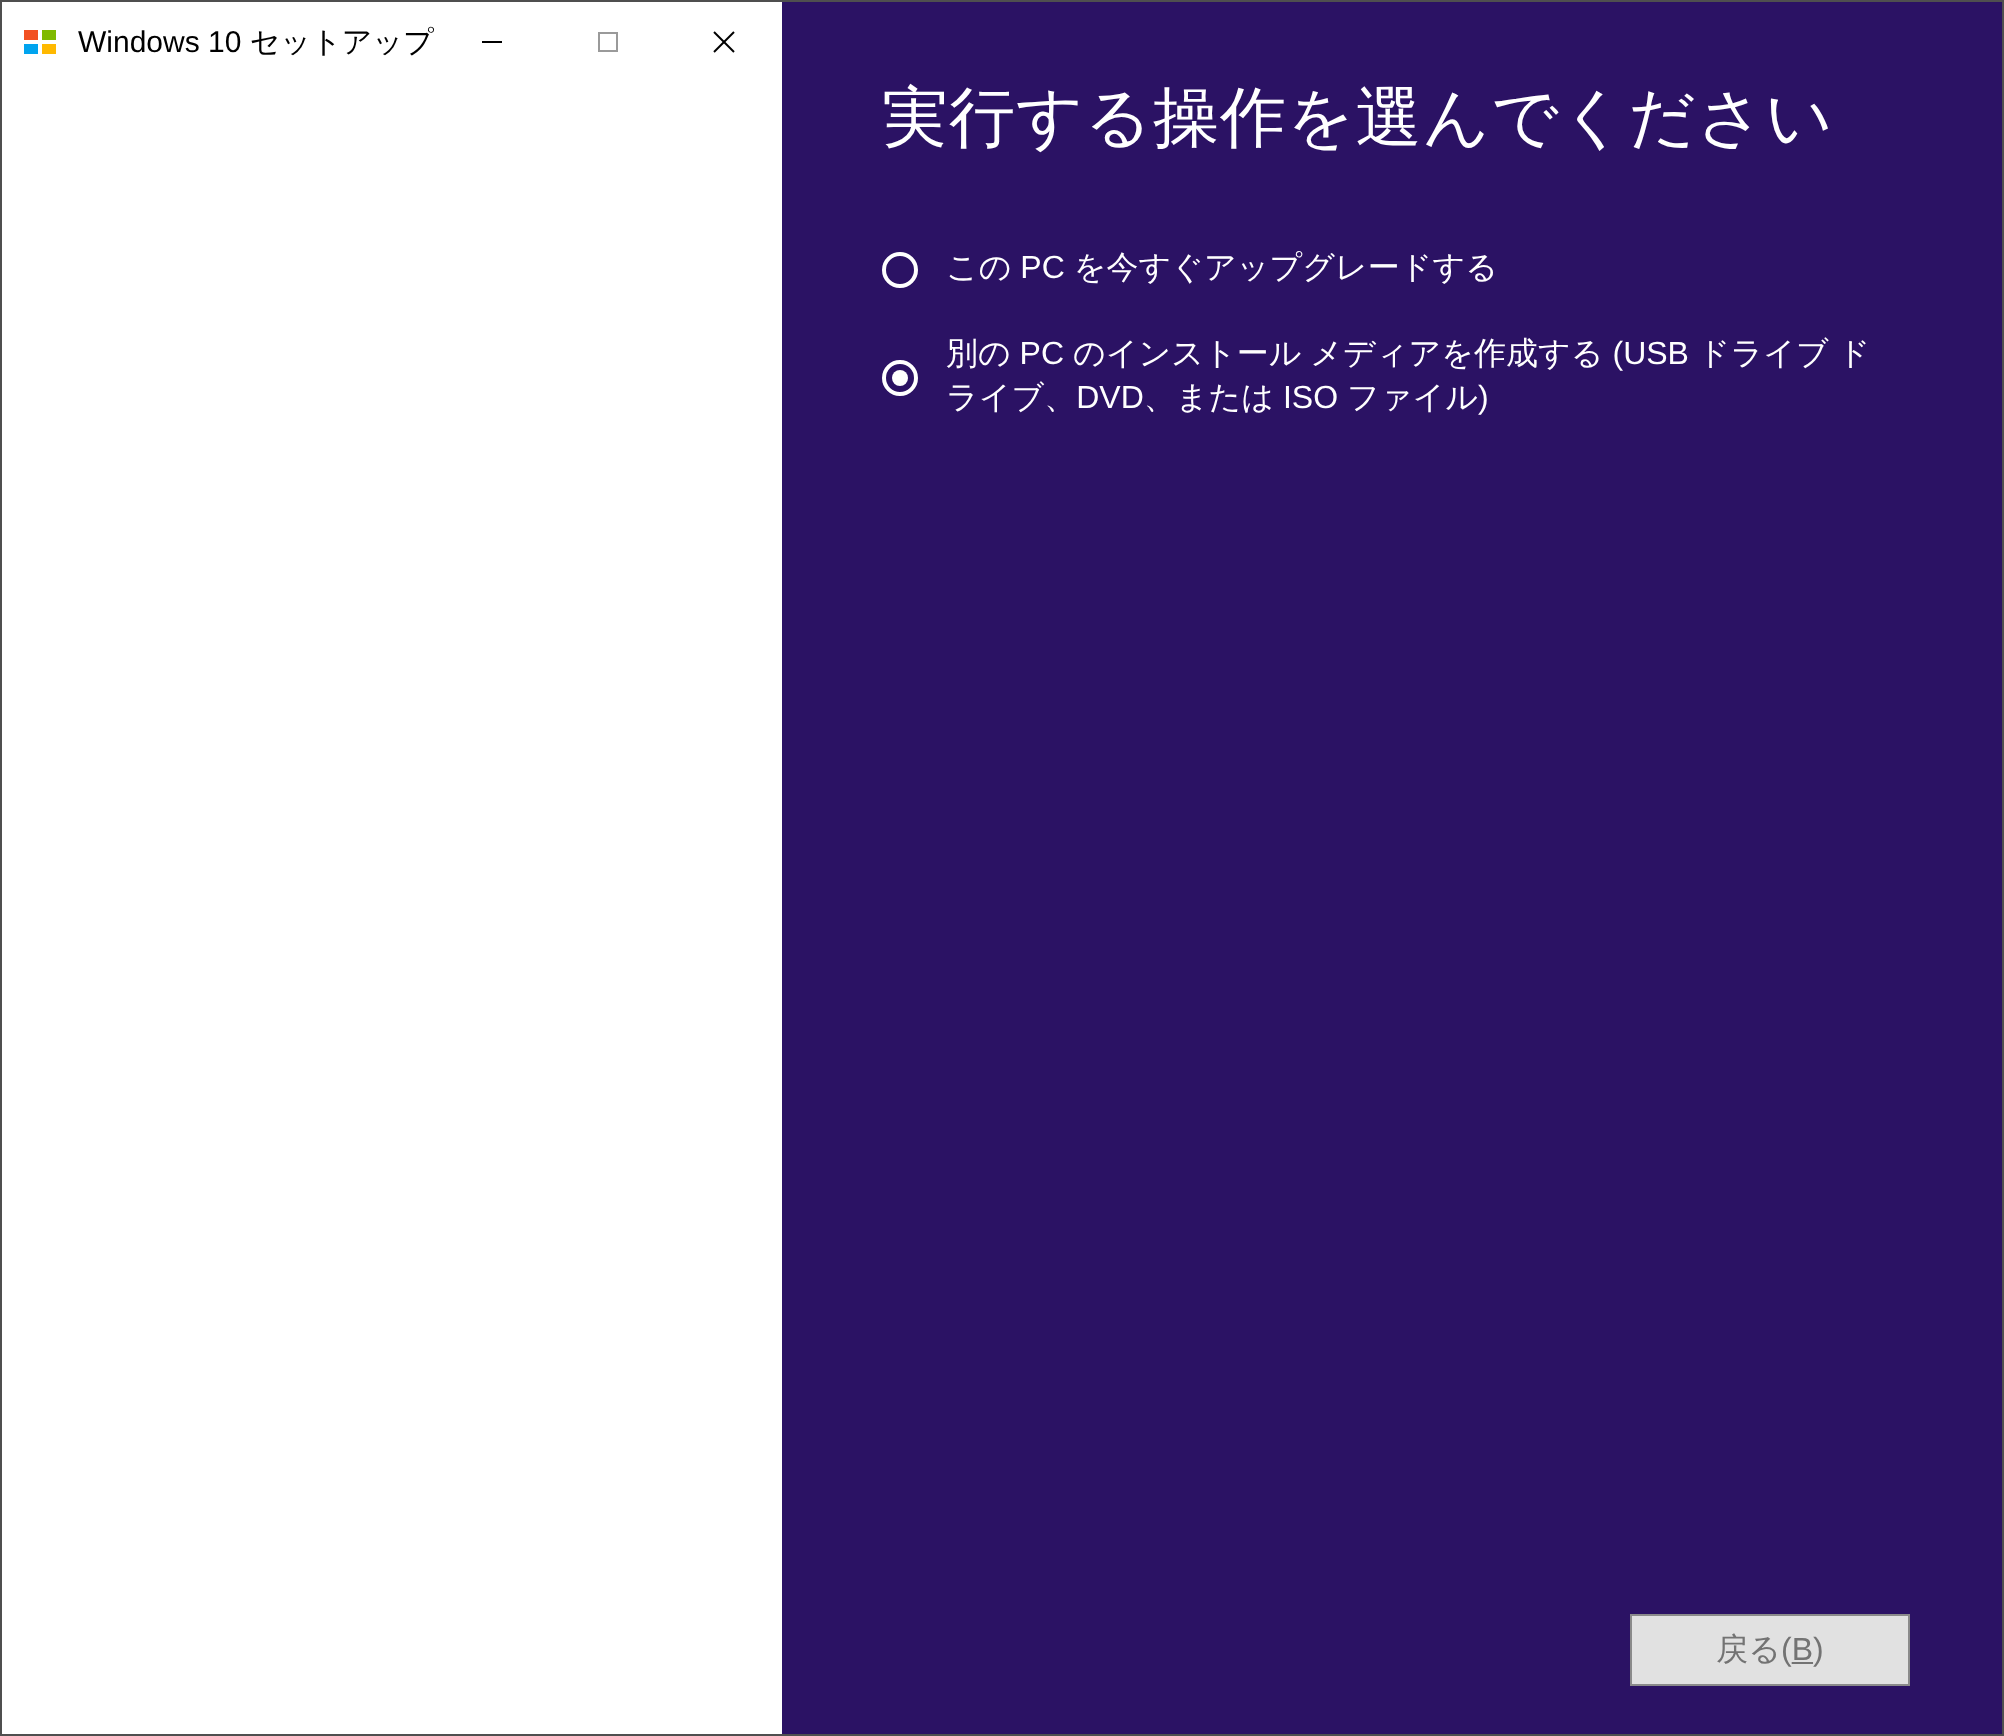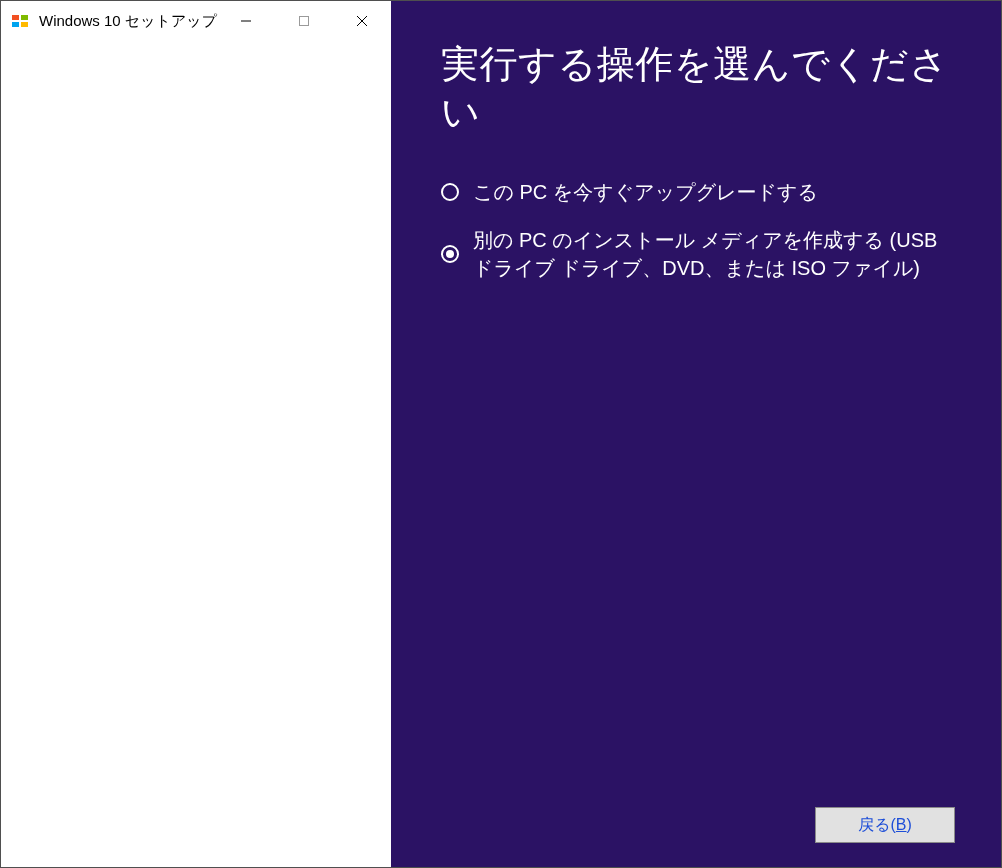--- a/index.html
+++ b/index.html
@@ -59,28 +59,29 @@
   .win-controls .ctl svg { display:block; }
   .content {
     flex: 1;
     background: #2b1264; 
     color: #ffffff;
     position: relative;
     box-sizing: border-box;
     padding: 40px 50px 0 50px;
   }
   .page-title {
-    font-size: 38px;
+    font-size: 33px;
     font-weight: 400;
     letter-spacing: 0.5px;
     margin: 0 0 42px 0;
     line-height: 1.25;
+    font-family: Liberation Mono, monospace;
   }
   .options {
-    font-size: 20px;
+    font-size: 16px;
   }
   .opt {
     display: flex;
     align-items: center;
     margin-bottom: 20px;
     cursor: default;
   }
   .radio {
     width: 18px;
     height: 18px;
@@ -108,21 +109,21 @@
     bottom: 24px;
     display: flex;
     gap: 18px;
   }
   .footer button {
     width: 140px;
     height: 36px;
     font-size: 16px;
     font-family: inherit;
     background: #e1e1e1;
-    color: #1d4ed8;
+    color: #737373;
     border: 1px solid #8a8a8a;
     cursor: default;
   }
   .footer button.primary {
     border: 2px solid #0a84ff;
     background: #e1e1e1;
   }
   .footer button .ul { text-decoration: underline; }
 </style>
 </head>

